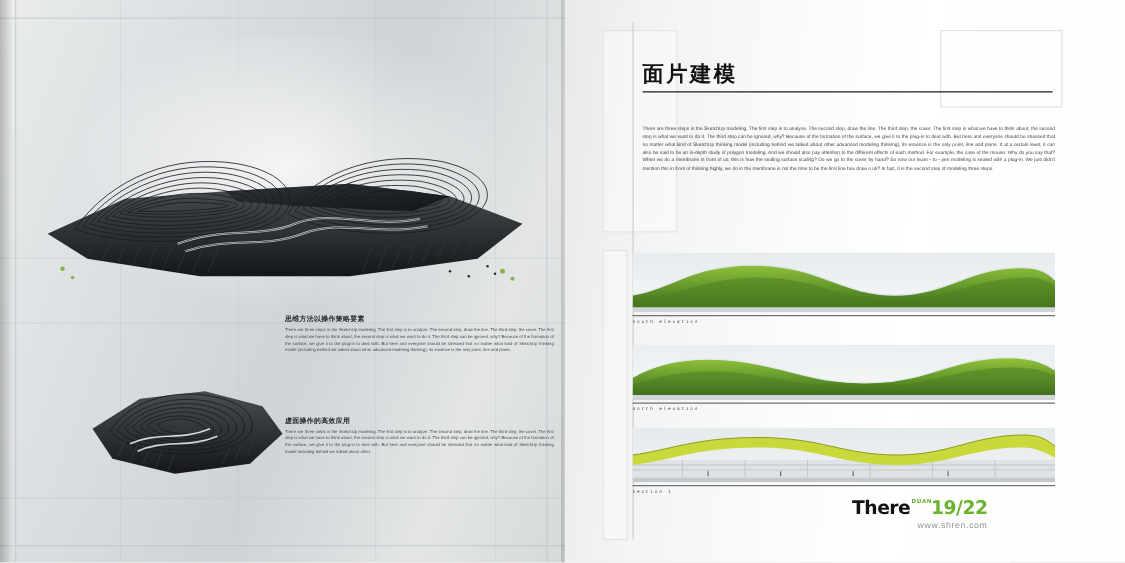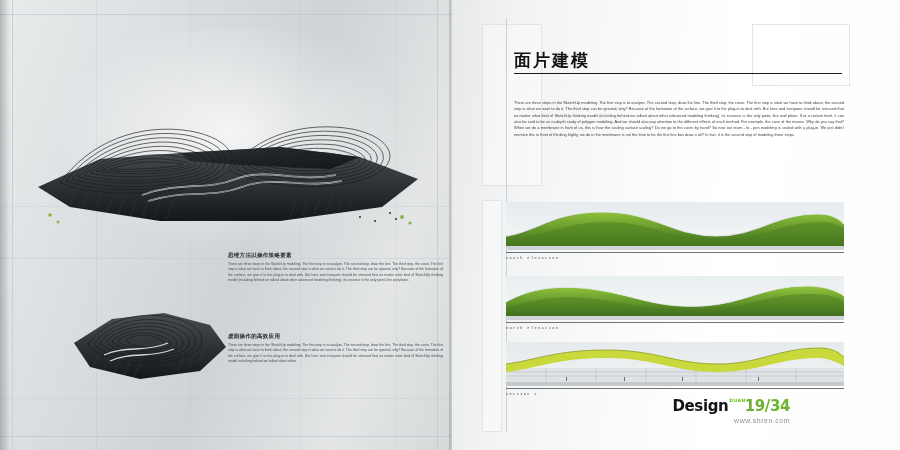--- a/index.html
+++ b/index.html
@@ -310,18 +310,18 @@
             <rect x="176" y="35" width="1" height="4"></rect>
               <rect x="252" y="35" width="1" height="4"></rect>
           </g>
         </svg>
       </div>
       <div class="rule"></div>
       <div class="cap">section 1</div>
     </div>
 
     <div class="logo">
-      <div class="dl"><span>Design</span><span class="sup">DUAN</span><span class="num">19</span><span class="num">/</span><span class="num">34</span></div>
+      <div class="dl"><span>There</span><span class="sup">DUAN</span><span class="num">19</span><span class="num">/</span><span class="num">22</span></div>
       <div class="site">www.shren.com</div>
     </div>
   </div>
 
 </div>
 
 </body></html>

